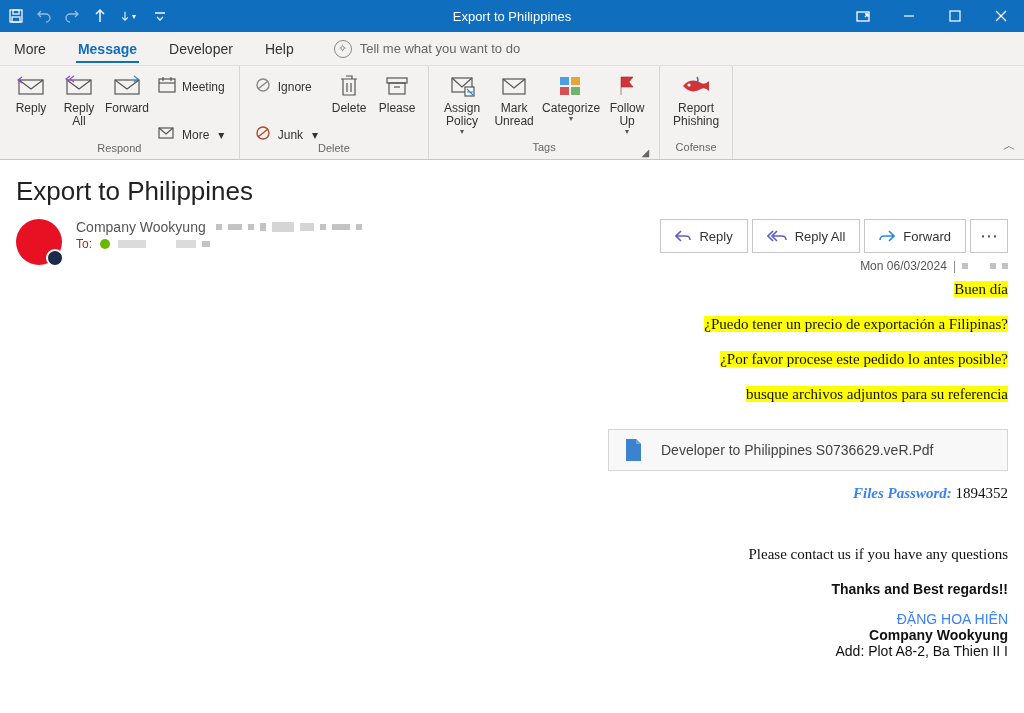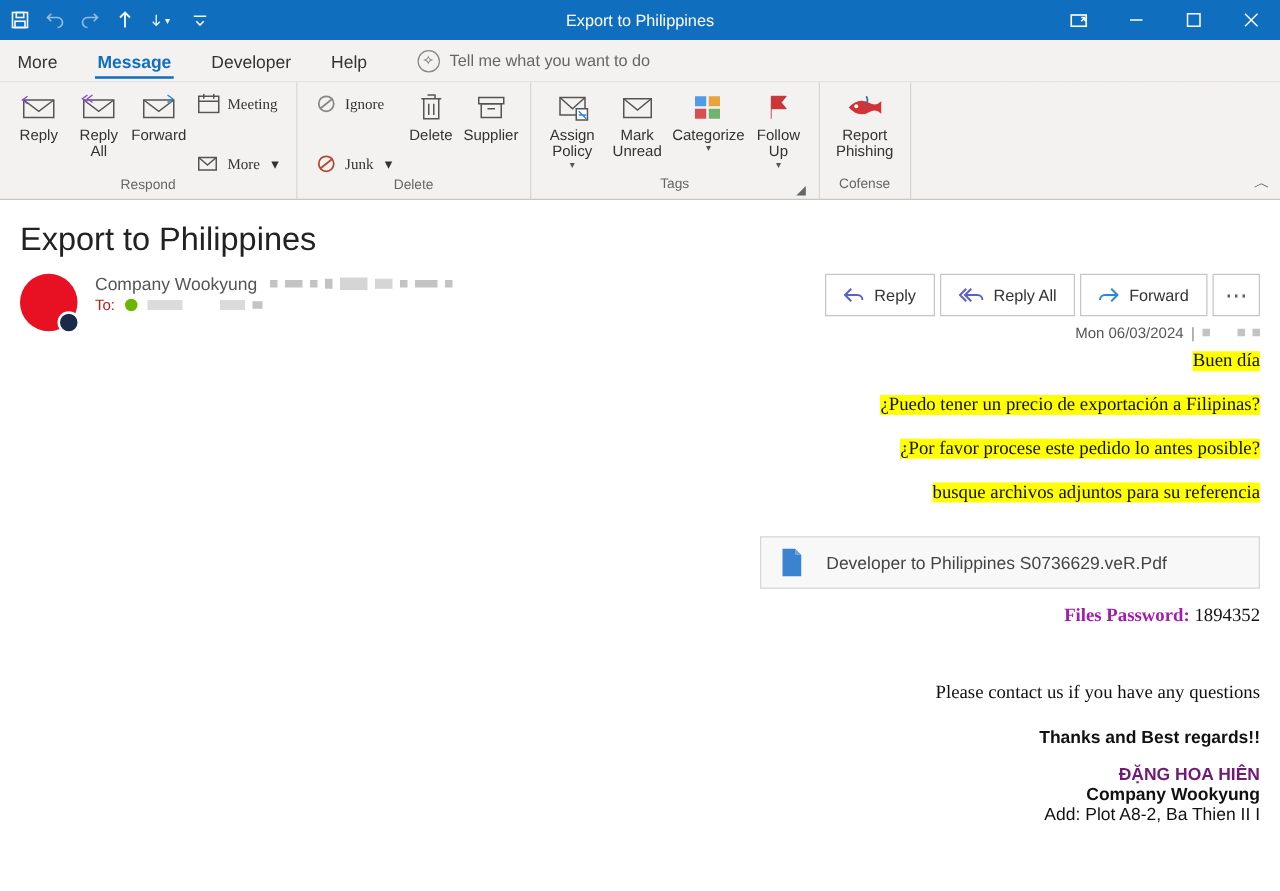--- a/index.html
+++ b/index.html
@@ -30,21 +30,21 @@
   .ribbon { height:94px; background:#f3f2f1; border-bottom:1px solid #c8c6c4; display:flex; position:relative; z-index:2;}
   .ribbon-group { border-right:1px solid #d6d6d6; padding:4px 8px 0 8px; display:flex; flex-direction:column; height:100%; }
   .ribbon-group .group-content { display:flex; gap:2px; flex:1; }
   .ribbon-group .group-label { height:18px; text-align:center; font-size:11px; color:#666; position:relative;}
   .ribbon-group .group-label .launcher { position:absolute; right:2px; bottom:1px; font-size:10px; color:#666; cursor:pointer;}
   .big-btn { width:46px; display:flex; flex-direction:column; align-items:center; justify-content:flex-start; padding-top:2px; cursor:pointer; text-align:center; font-size:12px; line-height:1.1; }
   .big-btn .icon { height:28px; display:flex; align-items:center; justify-content:center; margin-bottom:2px;}
   .big-btn .lbl { white-space:pre-line; }
   .big-btn .caret { font-size:8px; color:#555;}
   .stack { display:flex; flex-direction:column; gap:2px; justify-content:flex-start; padding-top:2px;}
-  .small-btn { display:flex; align-items:center; height:22px; padding:0 6px; cursor:pointer; font-size:12px; gap:6px;font-family:Liberation Serif, serif;}
+  .small-btn { display:flex; align-items:flex-end; height:22px; padding:0 6px; cursor:pointer; font-size:12px; gap:6px;}
   .small-btn .icon { width:18px; height:18px; display:flex; align-items:center; justify-content:center;}
   .collapse-caret { position:absolute; right:8px; bottom:4px; cursor:pointer; color:#555;}
 
   
   .msg-area { padding:10px 16px 0 16px; position:relative; z-index:2;}
   .msg-subject { font-size:26px; color:#222; margin:6px 0 12px 0; font-weight:400;}
   .msg-head-row { display:flex; }
   .avatar { width:46px; height:46px; border-radius:50%; background:#e81123; position:relative; margin-right:14px; flex-shrink:0;}
   .avatar:after { content:""; position:absolute; width:14px; height:14px; border-radius:50%; background:#1b2a49; bottom:-2px; right:-2px; border:2px solid #fff;}
   .from-box { flex:1; }
@@ -62,24 +62,24 @@
   .act-btn.forward svg { stroke:#2b88d8; }
   .act-more { border:1px solid #c8c6c4; background:#fff; width:38px; height:34px; display:flex; align-items:center; justify-content:center; cursor:pointer; font-size:18px; color:#555;}
   .date-line { text-align:right; font-size:12px; color:#555; margin-top:6px; display:flex; justify-content:flex-end; align-items:center; gap:6px;}
 
   
   .msg-body { padding:8px 0px 0 0px; font-family: Georgia, "Times New Roman", serif; font-size:15px; color:#111;text-align:right;}
   .hl { background:#ffff00;}
   .msg-body p { margin:0 0 18px 0; }
   .attachment { border:1px solid #d6d6d6; background:#f8f8f8; display:inline-flex; align-items:center; height:42px; padding:0 28px 0 14px; gap:18px; font-family:"Segoe UI",Arial,sans-serif; font-size:14px; color:#444; margin:8px 0 14px 0; min-width:400px;}
   .attachment .file-icon { width:20px; height:24px; }
-  .pwd-label { color:#a21caf; font-weight:bold;}
+  .pwd-label { color:#3b82f6; font-weight:bold;font-style:italic;}
   .sig { font-family:"Segoe UI",Arial,sans-serif; font-size:14px; margin-left:58px; }
   .sig .thanks { font-weight:bold; }
-  .sig .sig-name { color:#701a75; font-weight:bold; margin-top:14px;}
+  .sig .sig-name { color:#3b82f6; font-weight:normal; margin-top:14px;}
   .sig .sig-company { font-weight:bold;}
 </style>
 </head>
 <body>
 
 <div class="watermark-top"><span>PHISH</span><span class="me">ME</span></div>
 <div class="watermark-bottom">COFENSE</div>
 
 <div class="titlebar">
   <div class="qat">
@@ -251,21 +251,21 @@
         <span class="lbl">Delete</span>
       </div>
       <div class="big-btn">
         <span class="icon">
             <svg width="24" height="22" viewBox="0 0 24 22" fill="none" stroke="#555" stroke-width="1.2">
               <rect x="2" y="3" width="20" height="5"></rect>
               <rect x="4" y="8" width="16" height="11"></rect>
               <line x1="9" y1="12" x2="15" y2="12"></line>
             </svg>
           </span>
-        <span class="lbl">Supplier</span>
+        <span class="lbl">Please</span>
       </div>
     </div>
     <div class="group-label">Delete</div>
   </div>
 
   <div class="ribbon-group">
     <div class="group-content">
       <div class="big-btn" style="width:50px">
         <span class="icon">
             <svg width="26" height="24" viewBox="0 0 26 24" fill="none" stroke="#555" stroke-width="1.2">

